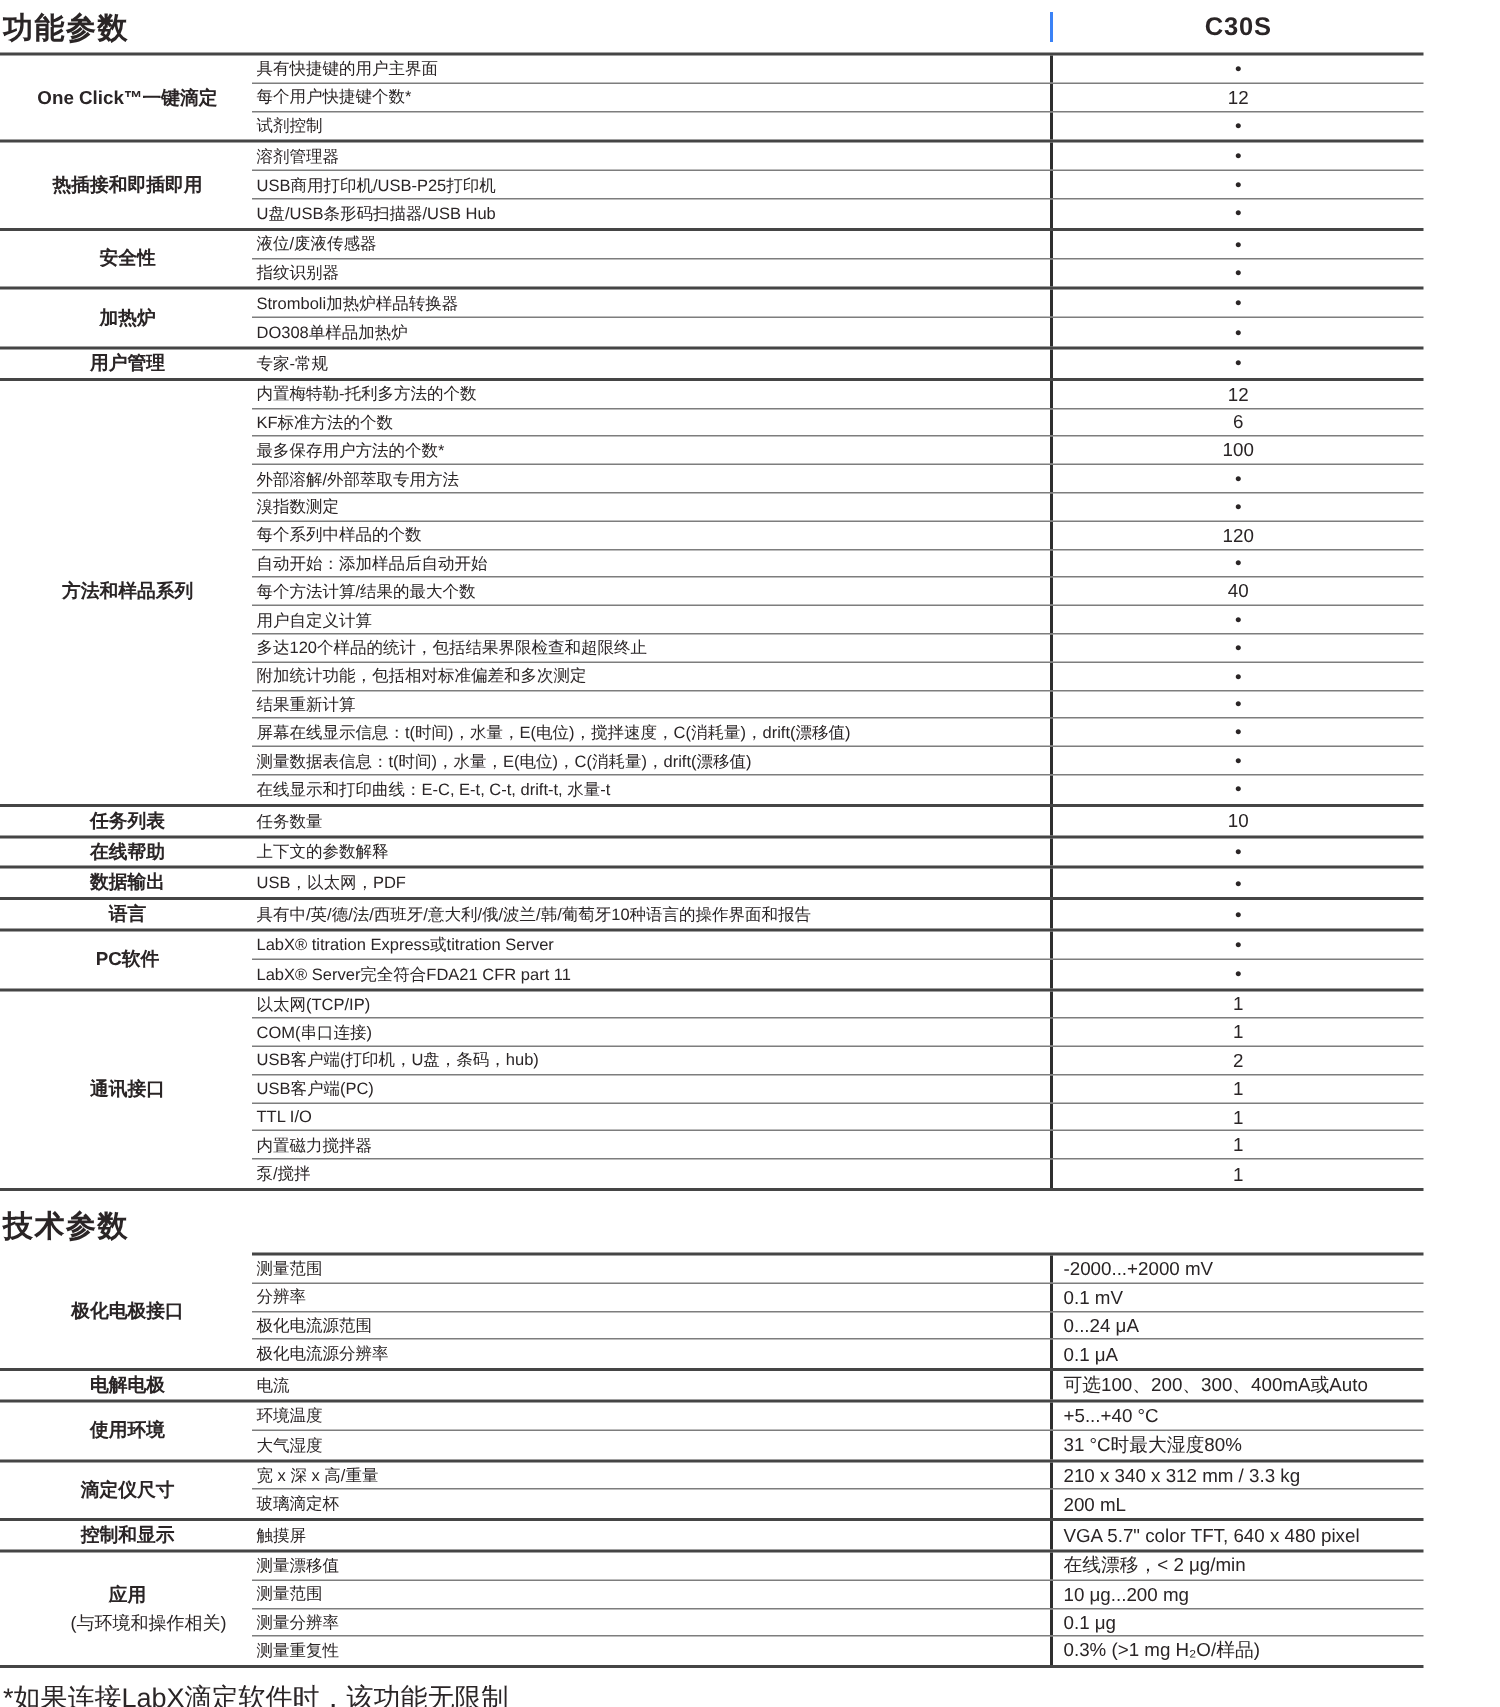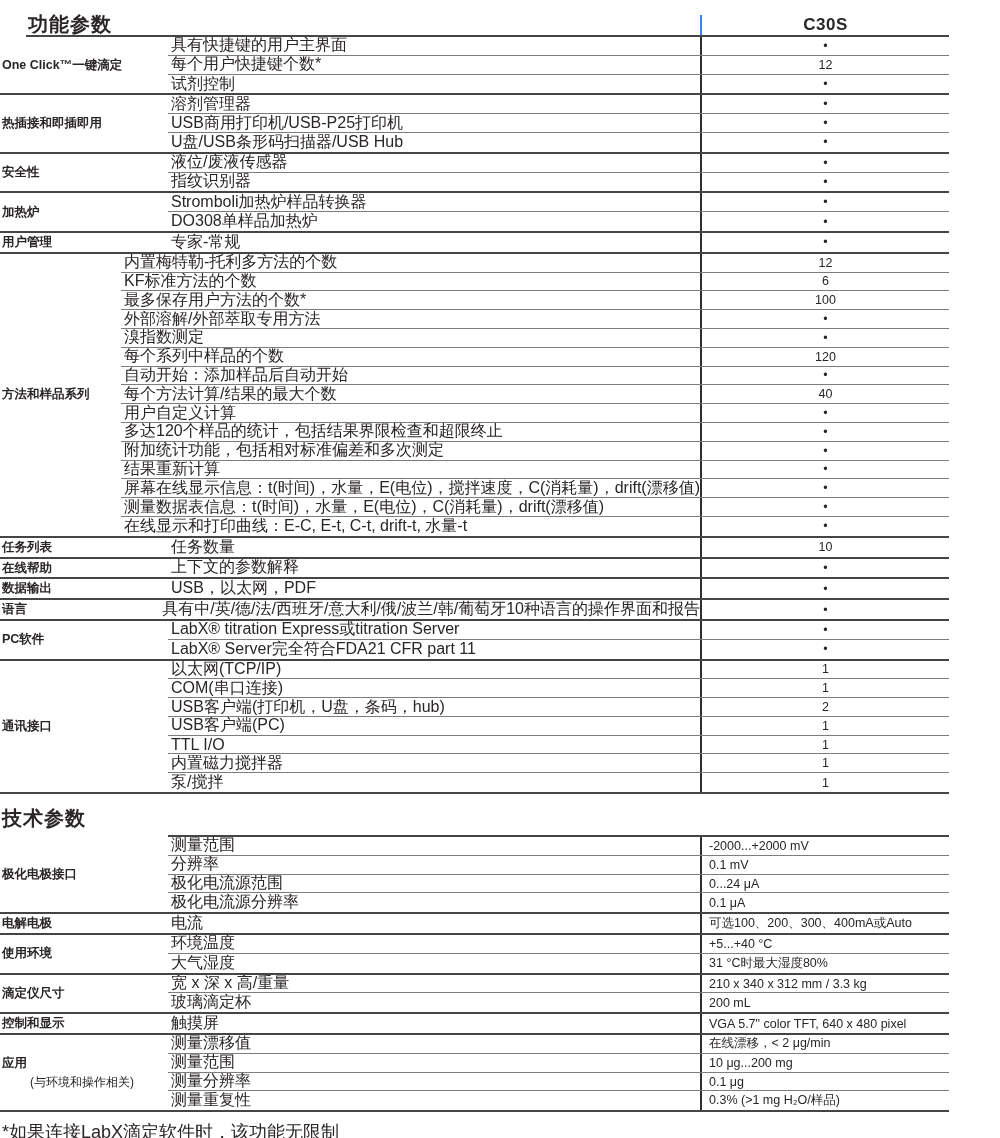--- a/index.html
+++ b/index.html
@@ -8,49 +8,49 @@
     width:1000px; height:1138px;
     box-sizing:border-box;
     padding:8px 0 0 0;
     background:#ffffff;
     font-family:"Liberation Sans","DejaVu Sans",sans-serif;
     color:#2a2526;
   }
   .sheet { width:949px; }
 
   
-  .thead { display:flex; align-items:flex-end; height:27px; border-bottom:2px solid #454545;margin-left:26px; }
+  .thead { display:flex; align-items:flex-start; height:27px; border-bottom:2px solid #454545; }
   .thead .title {
     flex:1; font-size:20px; font-weight:bold; letter-spacing:1px;
     display:flex; align-items:flex-start; padding-left:2px; line-height:1.1;
   }
   .thead .hval {
     width:249px; box-sizing:border-box;
     border-left:2px solid #3b82f6;
     display:flex; align-items:center; justify-content:center;
     font-size:17px; font-weight:bold; letter-spacing:0.5px;
   }
 
   
   .category { display:flex; border-bottom:2px solid #454545; }
   .cat-label {
     width:168px; box-sizing:border-box; padding-left:2px;
     display:flex; flex-direction:column; justify-content:center;
-    font-size:12.5px; font-weight:bold; line-height:1.5;
+    font-size:12.5px; font-weight:bold; line-height:1.5;text-align:center;
   }
   .cat-sub { font-weight:normal; font-size:12px;margin-left:28px; }
   .cat-rows { flex:1; display:flex; flex-direction:column; }
   .row {
     display:flex; height:18.8px; box-sizing:border-box;
     border-bottom:1px solid #7d7d7d;
   }
   .cat-rows .row:last-child { border-bottom:none; }
   .desc {
     flex:1; display:flex; align-items:center;
-    font-size:16px; padding-left:3px;
+    font-size:11px; padding-left:3px;
     white-space:nowrap; overflow:hidden;
   }
   .val {
     width:249px; box-sizing:border-box;
     border-left:2px solid #2e2e2e;
     display:flex; align-items:center; justify-content:center;
     font-size:12.5px;
   }
   .val.left { justify-content:flex-start; padding-left:7px; }
 

